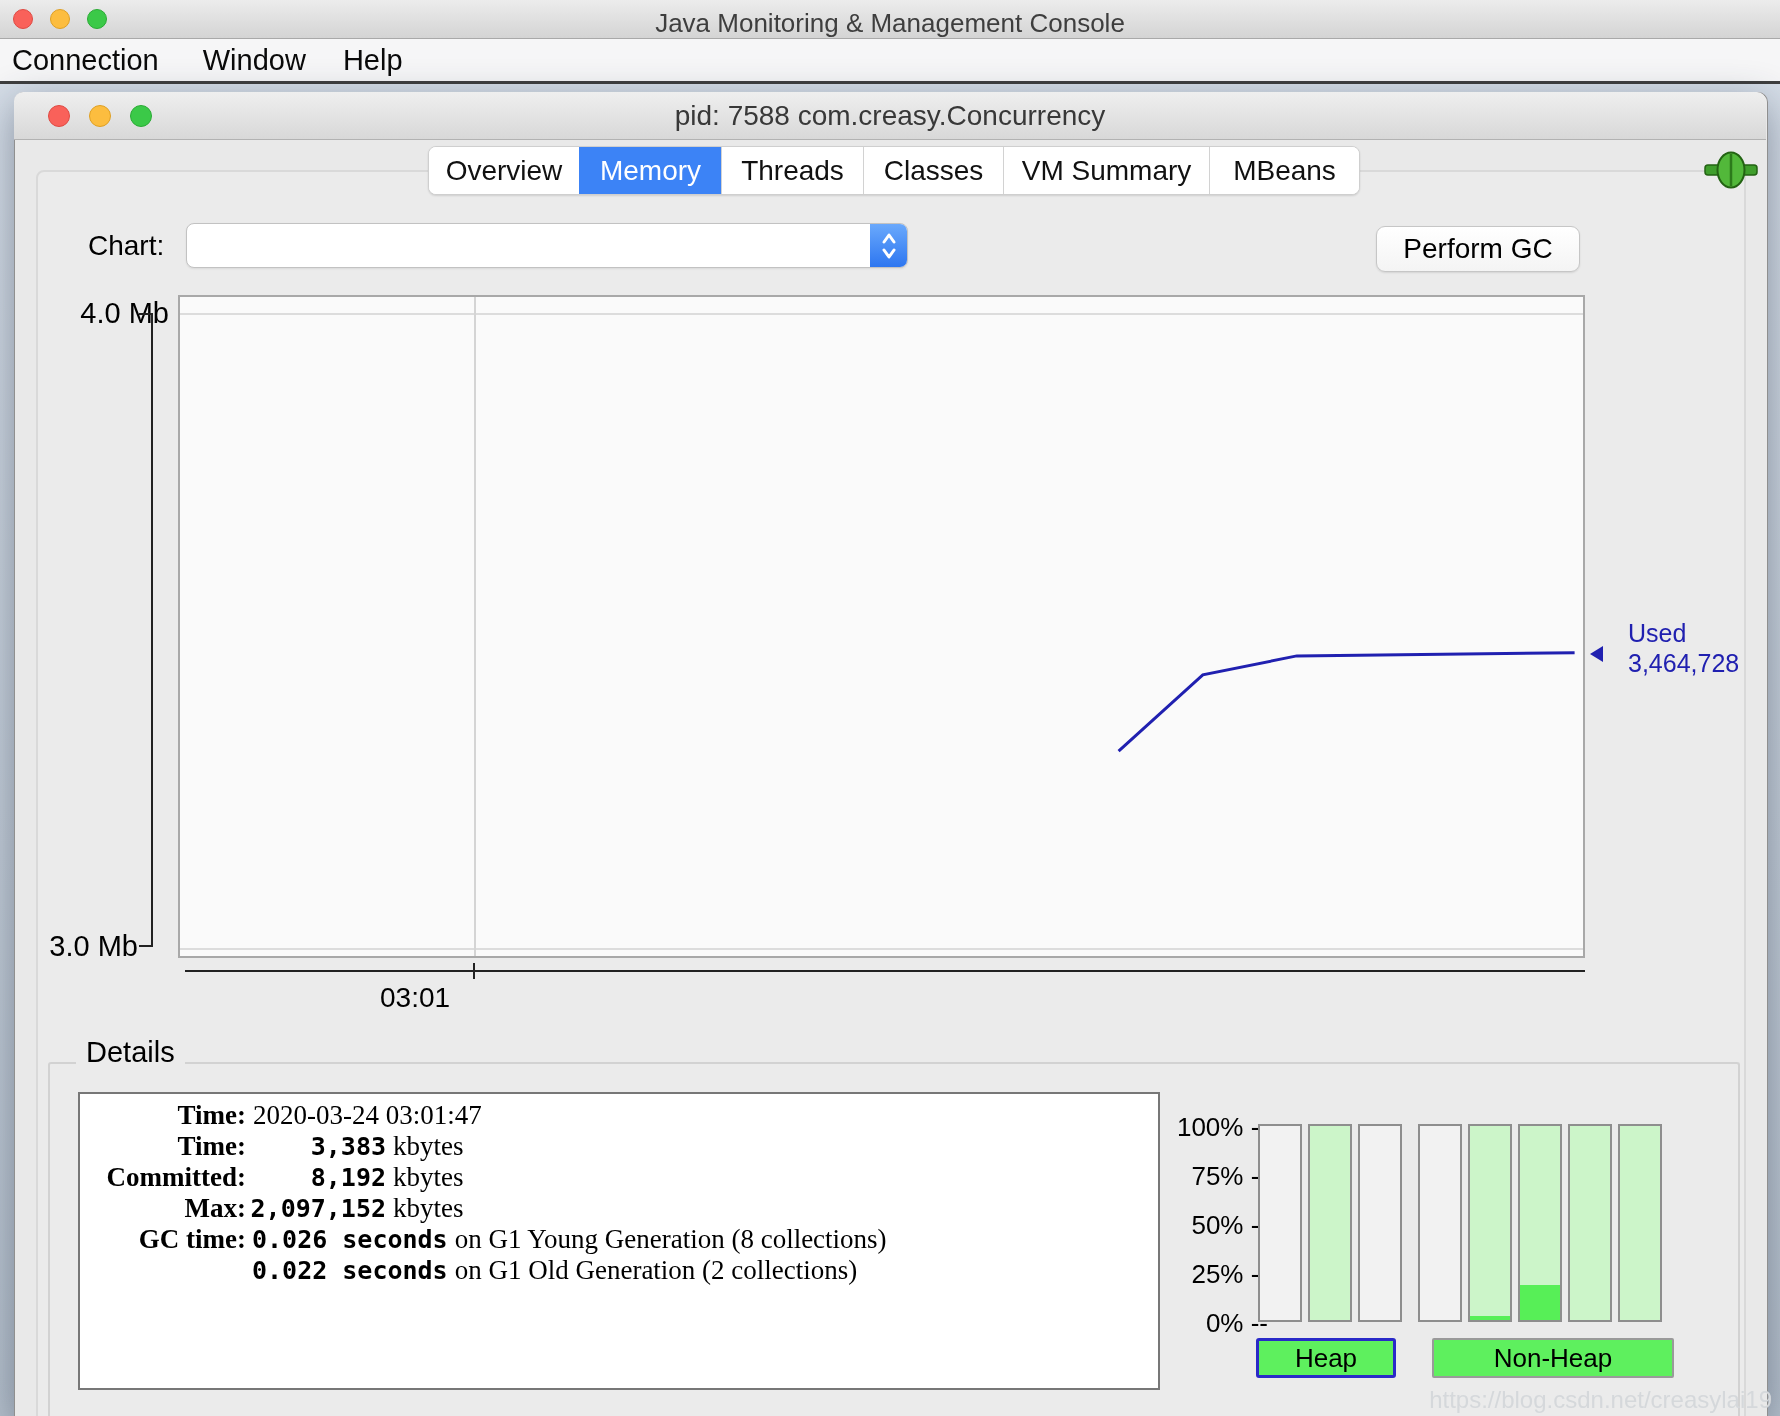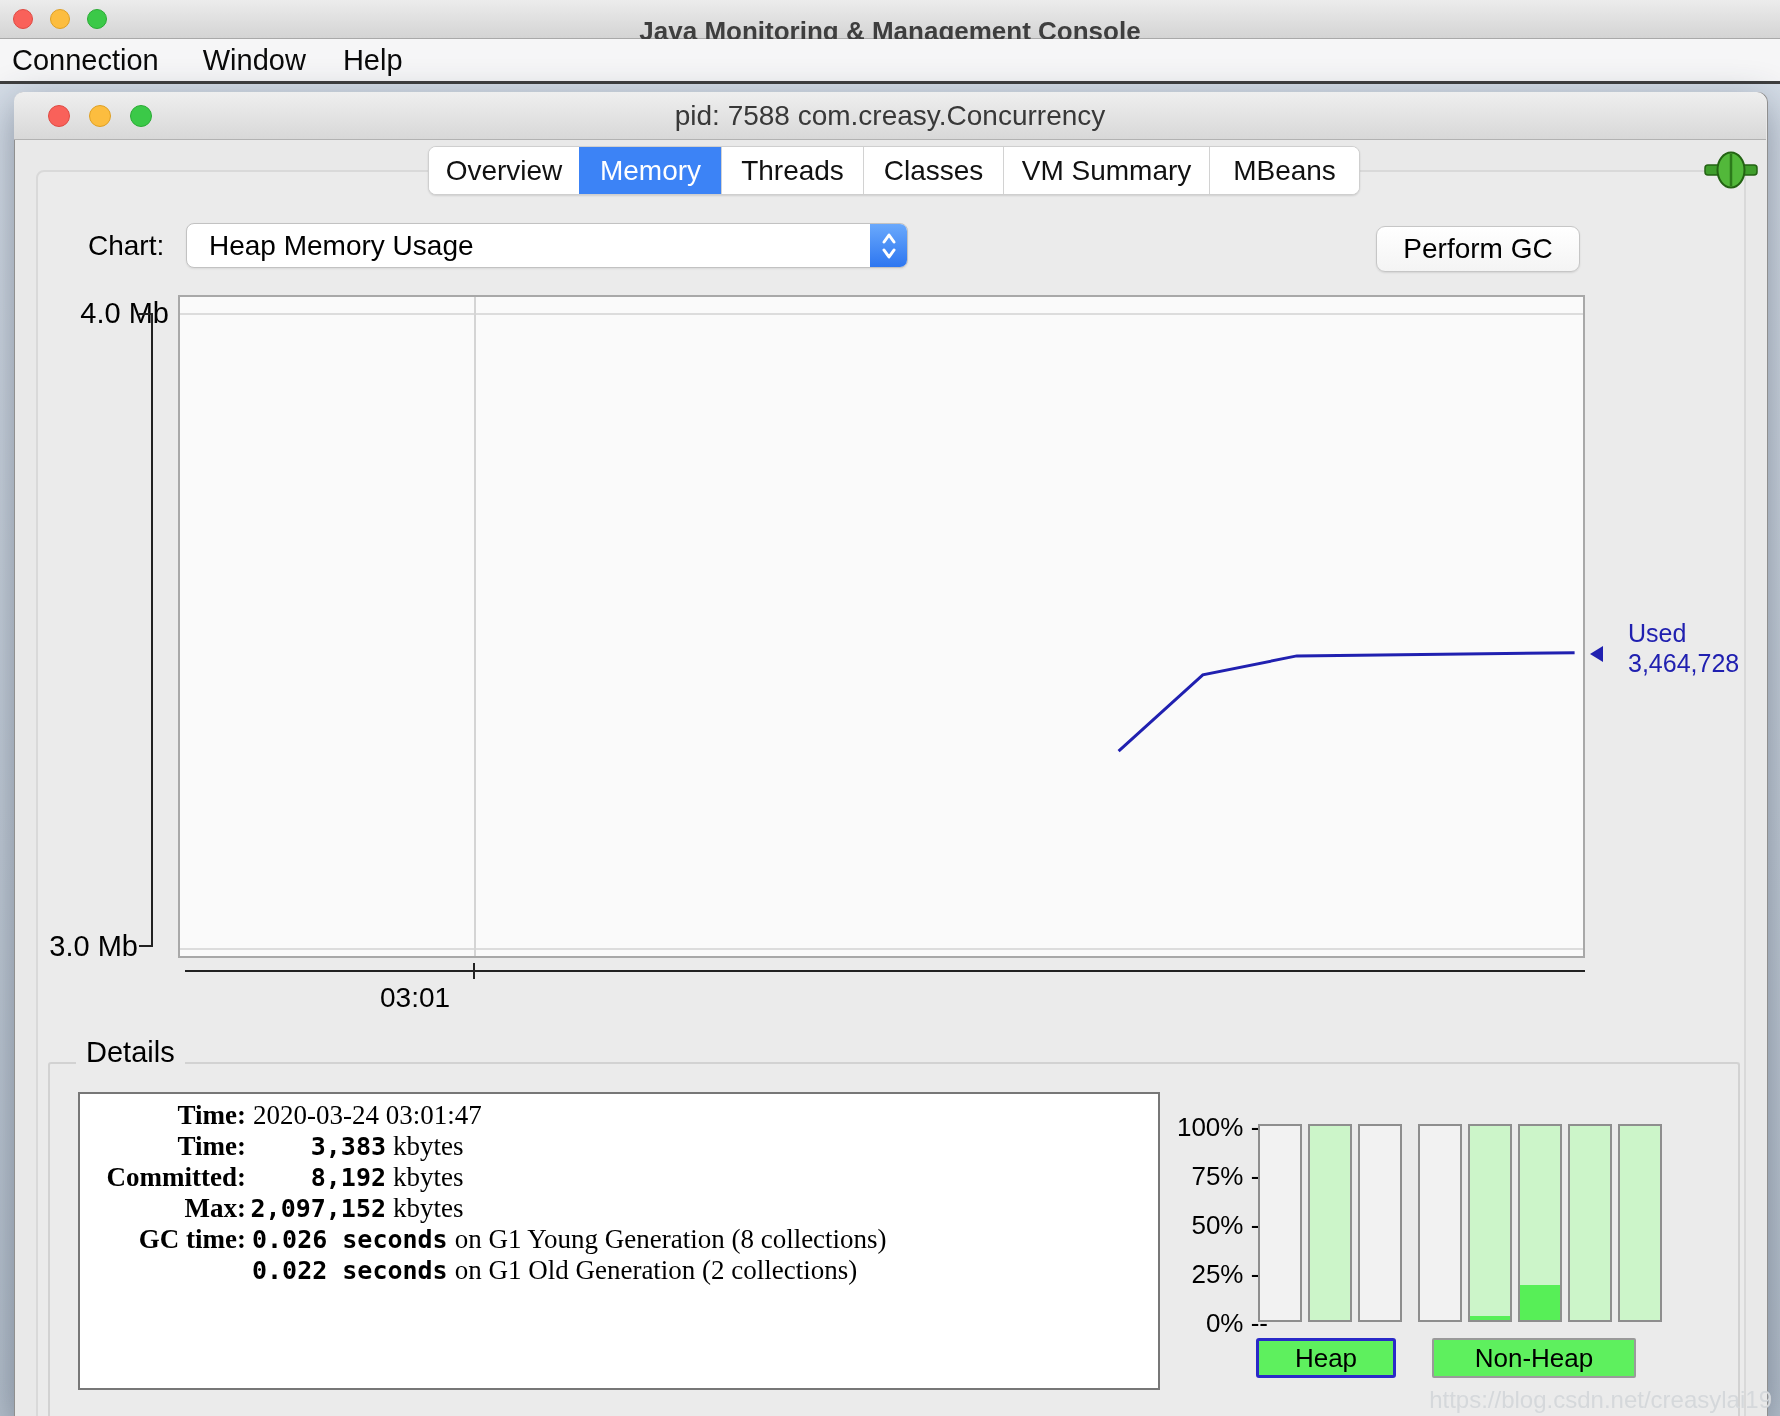--- a/index.html
+++ b/index.html
@@ -8,22 +8,22 @@
     font-family:"Liberation Sans",sans-serif;-webkit-font-smoothing:antialiased;}
   .abs{position:absolute;}
 
   
   .app-titlebar{left:0;top:0;width:1780px;height:38px;
     background:linear-gradient(180deg,#ececec,#d4d4d4);border-bottom:1px solid #a9a9a9;}
   .tl{position:absolute;top:9px;width:20px;height:20px;border-radius:50%;box-sizing:border-box;}
   .tl.red{background:#f9615a;border:1px solid #df4a43;}
   .tl.yellow{background:#fcbd3f;border:1px solid #dfa023;}
   .tl.green{background:#3bc948;border:1px solid #2aab35;}
-  .app-title{left:0;top:12px;width:1780px;height:52px;line-height:38px;text-align:center;
-    font-size:26px;font-weight:700;color:#3e3e3e;}
+  .app-title{left:0;top:4px;width:1780px;height:52px;line-height:38px;text-align:center;
+    font-size:26px;font-weight:400;color:#3e3e3e;}
 
   
   .menubar{left:0;top:39px;width:1780px;height:42px;background:#f6f6f7;
     display:flex;align-items:center;font-size:29px;color:#0a0a0a;}
   .menubar span{cursor:default;}
   .menu-sep{left:0;top:81px;width:1780px;height:3px;background:#3e3e3e;}
 
   
   .window{left:14px;top:92px;width:1752px;height:1324px;background:#e9e9e9;
     border:1px solid #8f8f8f;border-bottom:none;border-radius:10px 10px 0 0;
@@ -91,21 +91,21 @@
 
   
   .ptick{width:110px;text-align:right;font-size:26px;color:#000;}
   .pool-bar{position:absolute;top:1124px;width:44px;height:198px;border:2px solid #8e8e8e;
     background:#f2f2f2;box-sizing:border-box;}
   .pool-bar .fill{position:absolute;left:0;bottom:0;width:100%;background:#ccf5c9;}
   .pool-bar .used{position:absolute;left:0;bottom:0;width:100%;background:#57ef57;}
   .pool-btn{top:1338px;height:40px;background:#5ef05e;box-sizing:border-box;text-align:center;
     font-size:26px;color:#000;cursor:default;display:flex;align-items:center;justify-content:center;}
   .pool-btn.heap{left:1256px;width:140px;border:3px solid #2a2ac8;border-radius:3px;}
-  .pool-btn.nonheap{left:1432px;width:204px;border:2px solid #9a9a9a;border-radius:2px;}
+  .pool-btn.nonheap{left:1432px;width:242px;border:2px solid #9a9a9a;border-radius:2px;}
 
   .watermark{left:1160px;top:1386px;width:612px;text-align:right;font-size:24px;color:#d5d8db;}
 </style>
 </head>
 <body>
 
 <div id="canvas">
 
   <div class="abs app-titlebar">
     <span class="tl red" style="left:13px;"></span>
@@ -141,21 +141,20 @@
   </div>
 
   <svg class="abs plug" viewBox="0 0 54 40">
     <rect x="1" y="15" width="52" height="10" rx="3" fill="#3f9e2c" stroke="#236313" stroke-width="1.5"></rect>
     <ellipse cx="27" cy="20" rx="13.5" ry="17.5" fill="#52b83a" stroke="#236313" stroke-width="2"></ellipse>
     <line x1="27" y1="4" x2="27" y2="36" stroke="#2c7a1b" stroke-width="2.5"></line>
   </svg>
 
   <div class="abs chart-label">Chart:</div>
   <div class="abs dropdown">
-    <span class="val">Heap Memory Usage</span>
     <span class="stepper">
       <svg width="16" height="30" viewBox="0 0 16 30">
         <path d="M3 11 L8 4 L13 11" fill="none" stroke="#ffffff" stroke-width="3" stroke-linecap="round" stroke-linejoin="round"></path>
         <path d="M3 19 L8 26 L13 19" fill="none" stroke="#ffffff" stroke-width="3" stroke-linecap="round" stroke-linejoin="round"></path>
       </svg>
     </span>
   </div>
   <div class="abs gc-btn">Perform GC</div>
 
   <div class="abs ylab" style="left:38px;top:297px;padding-left:31px;">4.0 Mb</div>

